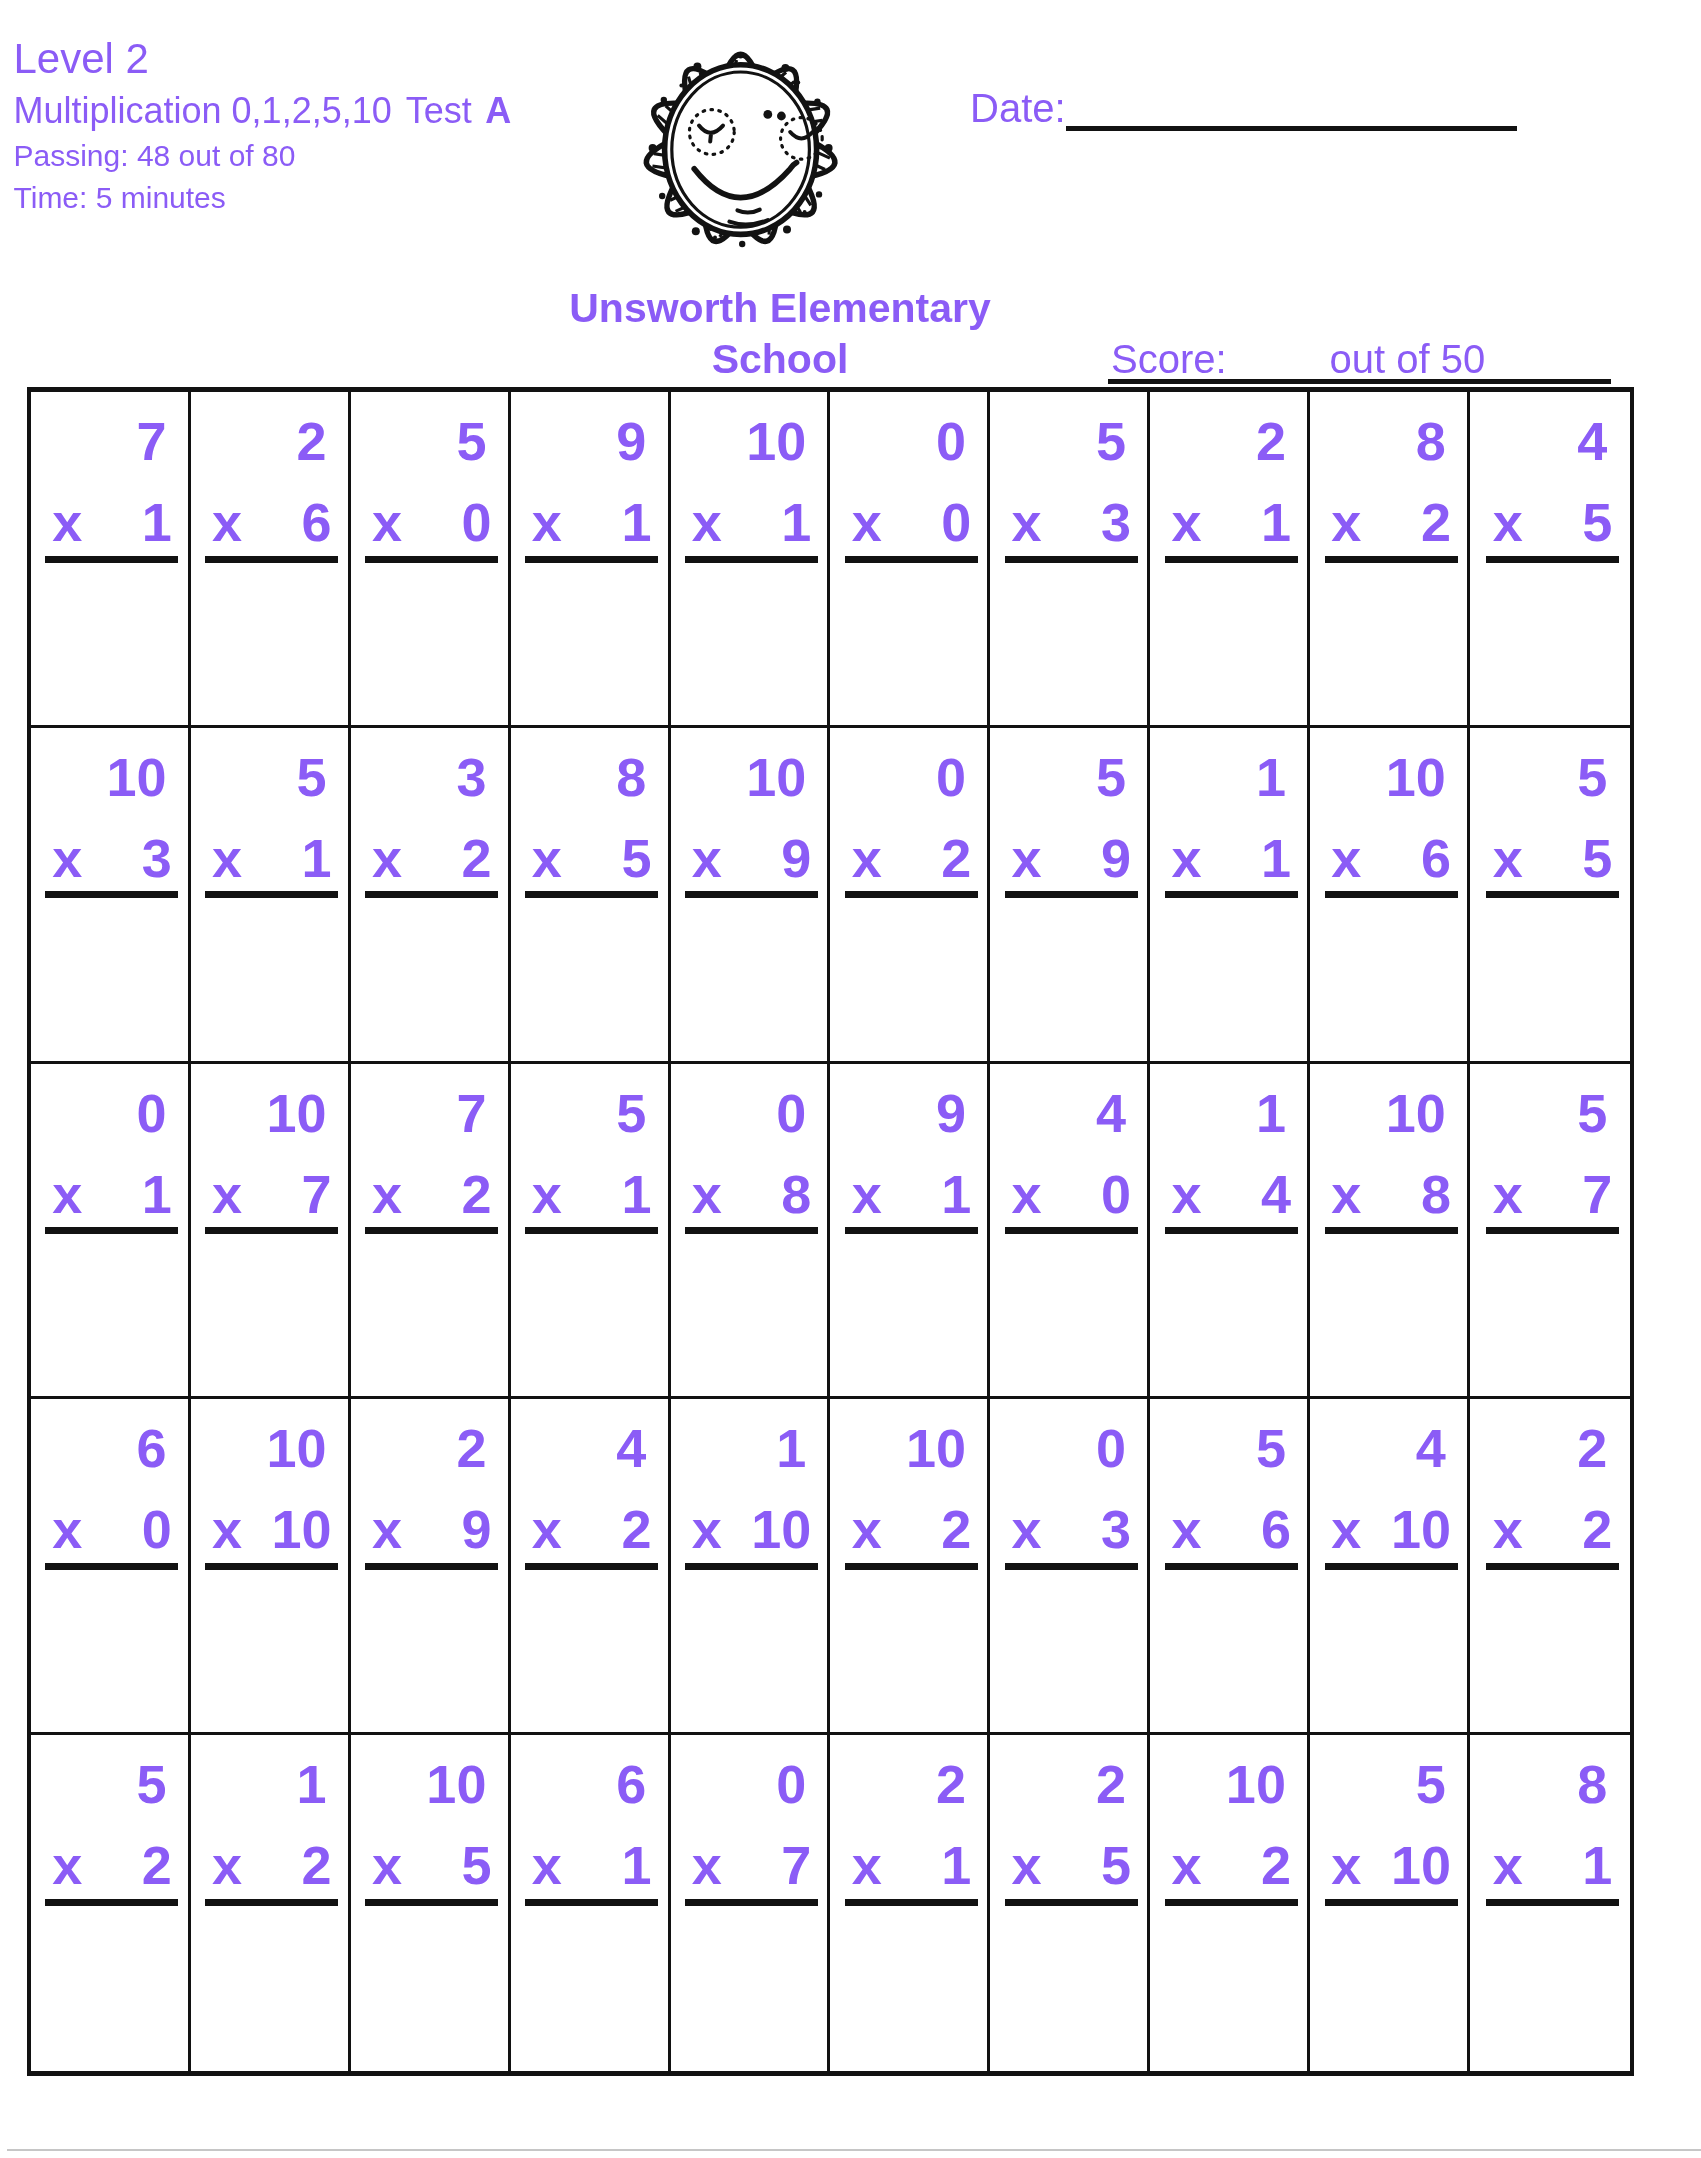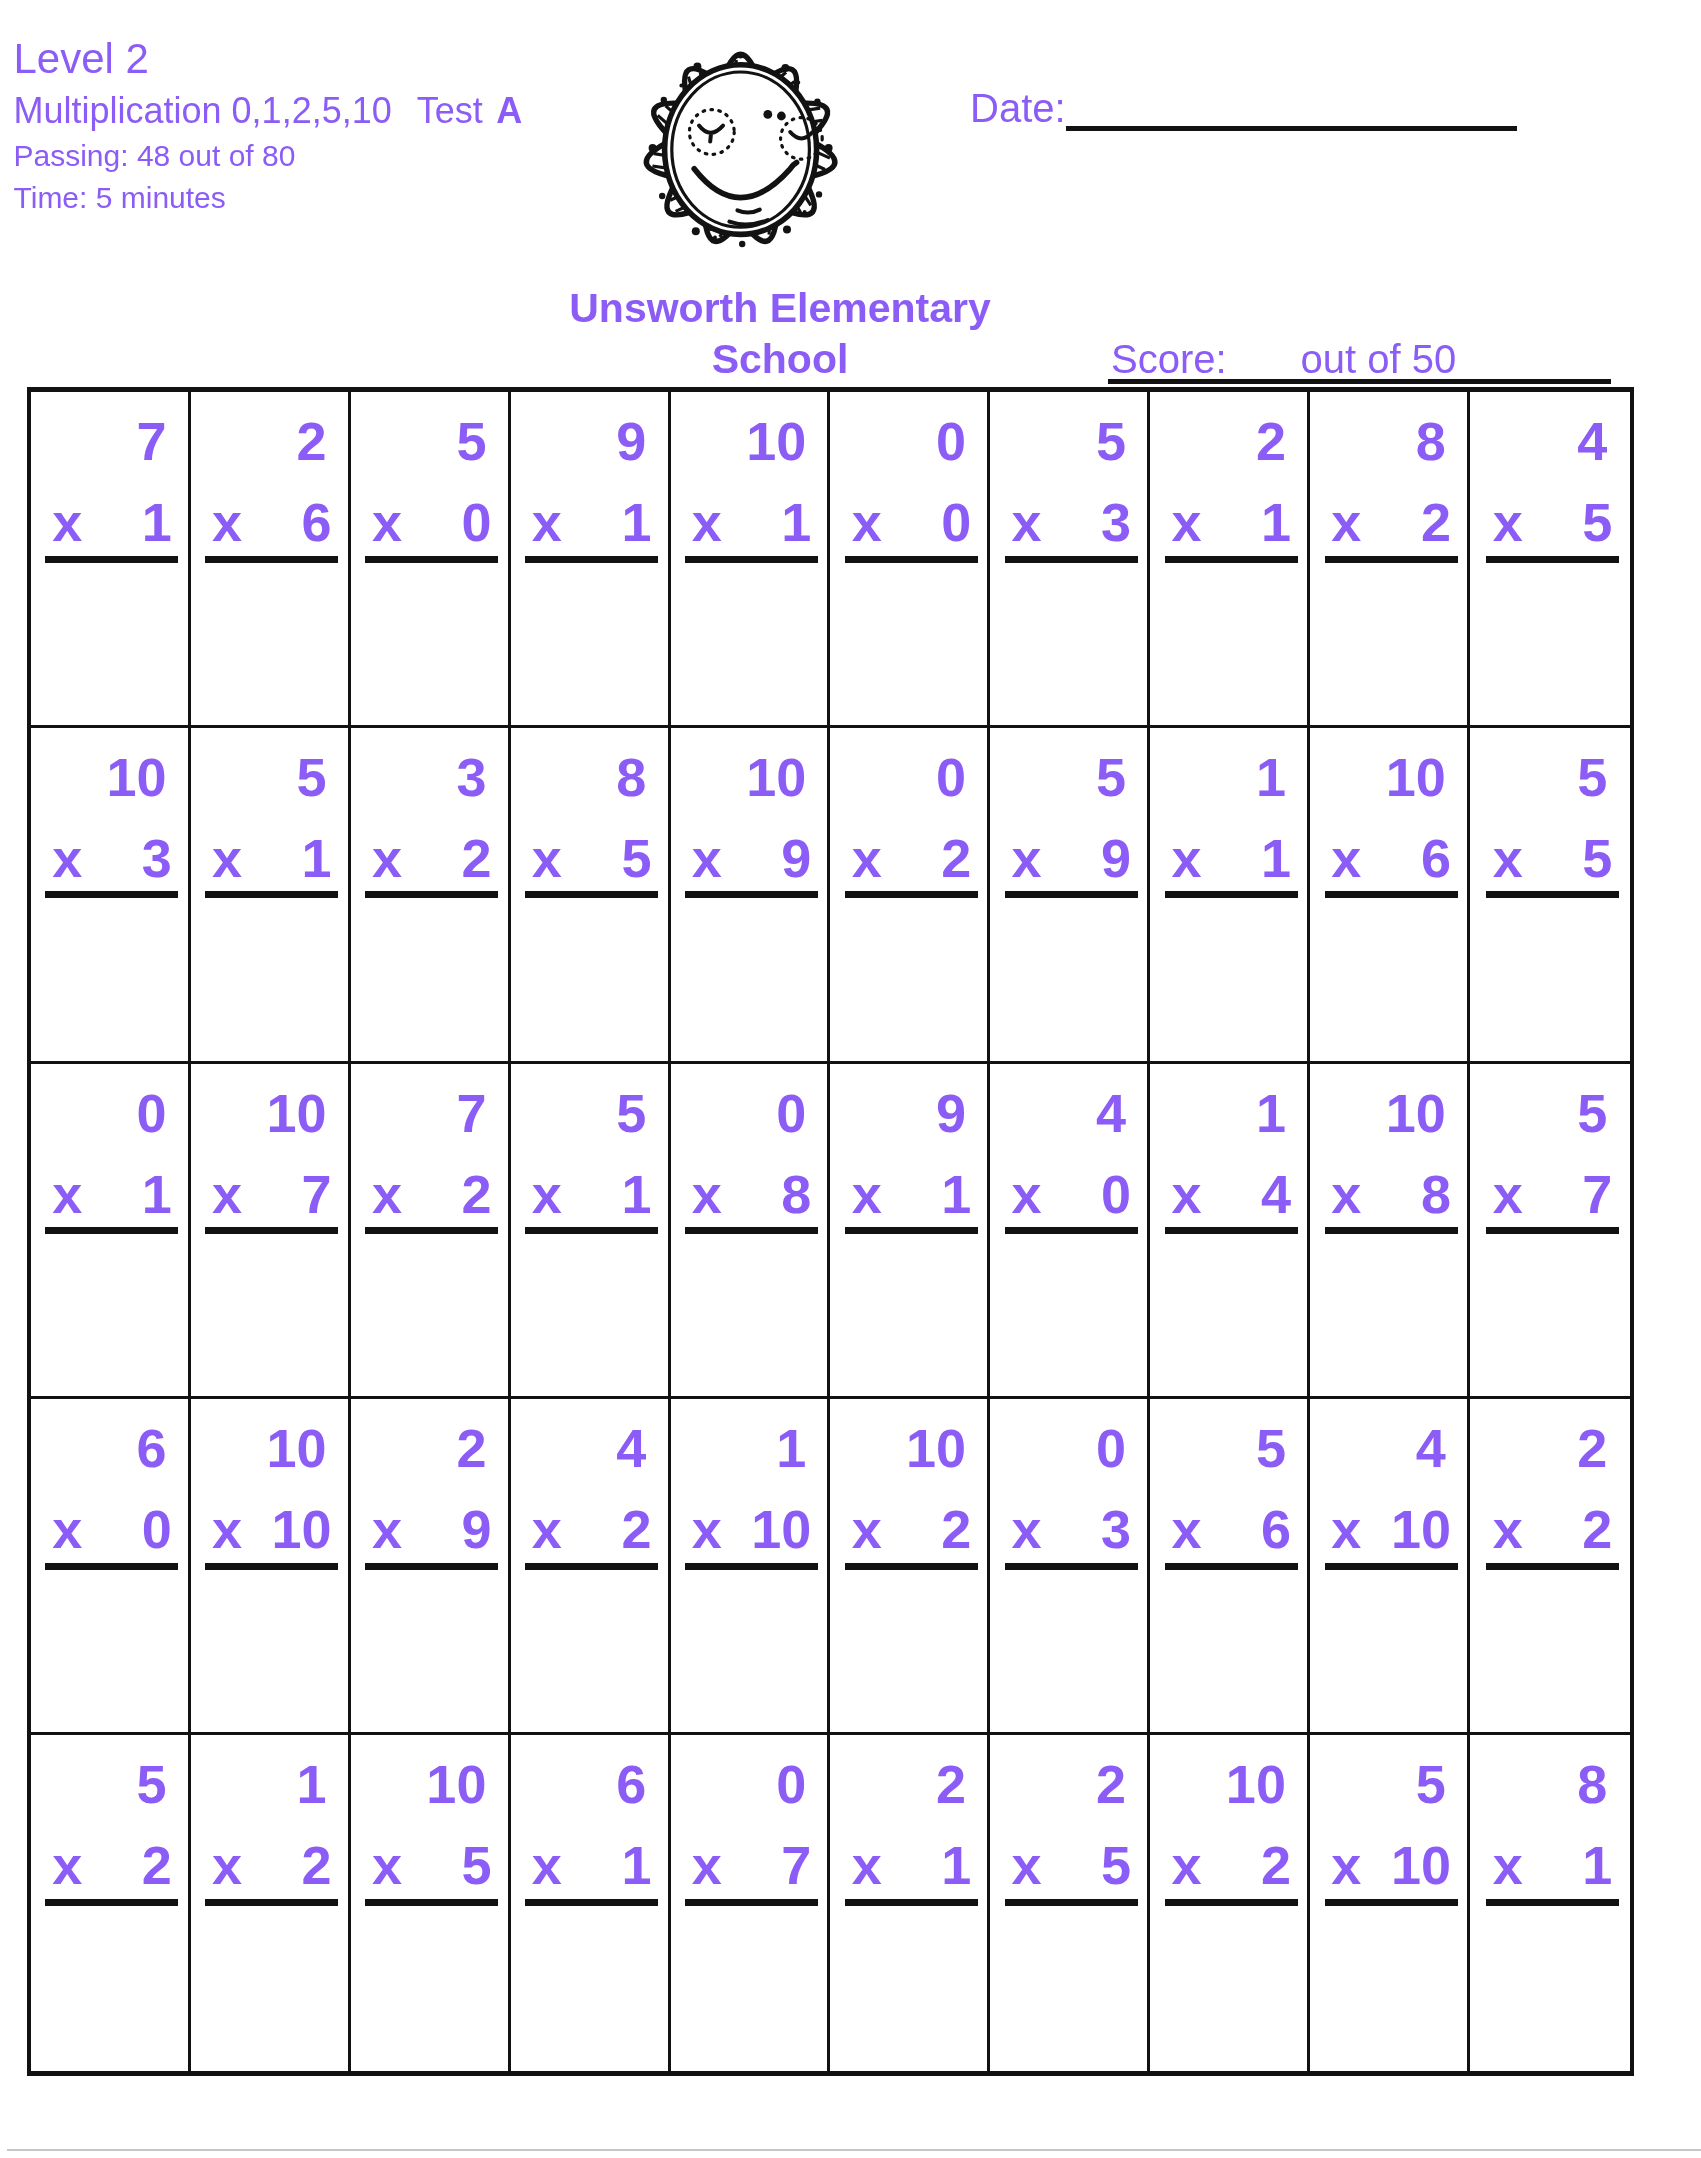--- a/index.html
+++ b/index.html
@@ -4,38 +4,38 @@
 <style>
   html,body{margin:0;padding:0;background:#e8e8e8;}
   .page{
     position:relative;width:1702px;height:2159px;background:#ffffff;
     font-family:"Liberation Sans",sans-serif;color:#8b5cf6;overflow:hidden;
   }
   
   .header-left{position:absolute;left:13.5px;top:32px;}
   .hl-title{font-size:42px;line-height:1.3;}
   .hl-sub{font-size:36px;line-height:1.35;white-space:nowrap;}
-  .hl-sub .test-label{margin-left:25px;}
+  .hl-sub .test-label{margin-left:14px;}
   .hl-sub .test-letter{font-weight:bold;margin-left:13.5px;}
   .hl-small{font-size:30px;line-height:1.4;}
   
   .sun{position:absolute;left:618px;top:11.8px;width:246px;height:272px;}
   
   .name-block{position:absolute;left:970px;top:44px;width:573px;}
   .field-row{display:flex;align-items:flex-end;font-size:40px;height:67px;}
   .field-row .lbl{white-space:nowrap;}
   .blank{border-bottom:5px solid #121212;height:100%;}
   .blank-name{width:426px;}
   .blank-date{width:451px;}
   
   .school{position:absolute;left:523px;top:283px;width:514px;text-align:center;
           font-weight:bold;font-size:41px;line-height:1.25;}
   
   .score-row{position:absolute;left:1111px;top:337px;font-size:40px;white-space:nowrap;}
-  .score-suffix{margin-left:74px;}
+  .score-suffix{margin-left:103px;}
   .score-line{position:absolute;left:1108px;top:379px;width:503px;border-top:5.9px solid #121212;}
   
   .grid{
     position:absolute;left:27px;top:387px;width:1607px;height:1689px;
     box-sizing:border-box;border:4.2px solid #121212;border-top-width:5.9px;border-bottom-width:5.9px;
     display:grid;grid-template-columns:repeat(10,1fr);grid-template-rows:repeat(5,1fr);
     background:#fff;
   }
   .cell{border-right:3.4px solid #121212;border-bottom:3.4px solid #121212;
         padding-top:22px;text-align:center;position:relative;box-sizing:border-box;}

